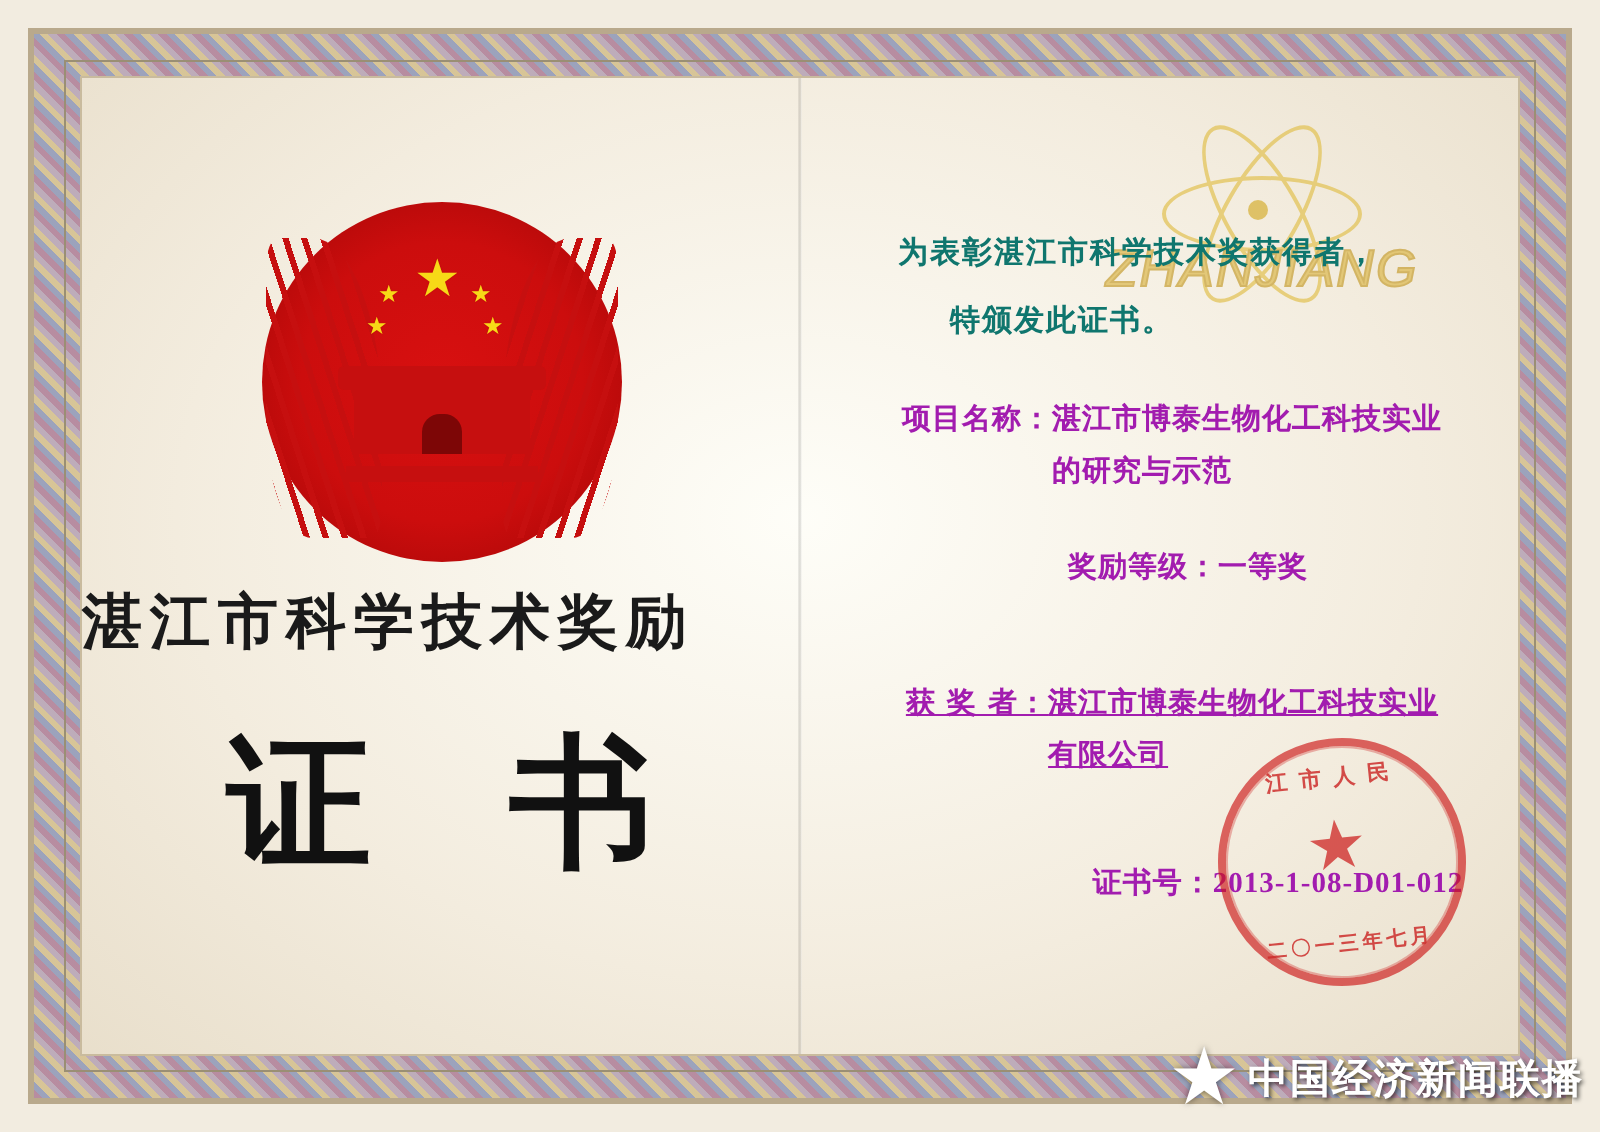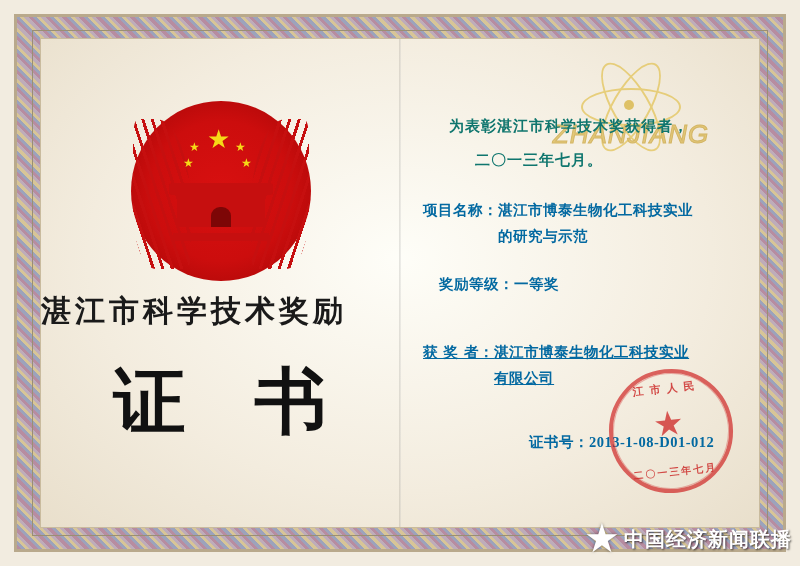--- a/index.html
+++ b/index.html
@@ -250,22 +250,23 @@
   .preamble .line2 { padding-left: 26px; }
 
   .field {
     position: absolute;
     left: 22px;
     right: 10px;
     display: flex;
     font-family: "DejaVu Serif", "Liberation Serif", serif;
     font-size: 14.5px;
     font-weight: bold;
-    color: #0369a1;
+    color: #a21caf;
     line-height: 26px;
+    justify-content: center;
   }
   .field .label {
     white-space: nowrap;
     letter-spacing: 0.5px;
   }
   .field .value {
     letter-spacing: 0.5px;
   }
   .f-project { top: 158px; }
   .f-level   { top: 232px; margin-left: 16px; }
@@ -388,21 +389,21 @@
         <div class="orb o1"></div>
         <div class="orb o2"></div>
         <div class="orb o3"></div>
         <div class="nucleus"></div>
       </div>
       <div class="wm-text">ZHANJIANG</div>
     </div>
 
     <div class="preamble">
       <div class="line1">为表彰湛江市科学技术奖获得者，</div>
-      <div class="line2">二〇一三年七月。</div>
+      <div class="line2">特颁发此证书。</div>
     </div>
 
     <div class="field f-project">
       <div class="label">项目名称：</div>
       <div class="value">
         <div>湛江市博泰生物化工科技实业</div>
         <div>的研究与示范</div>
       </div>
     </div>
 

